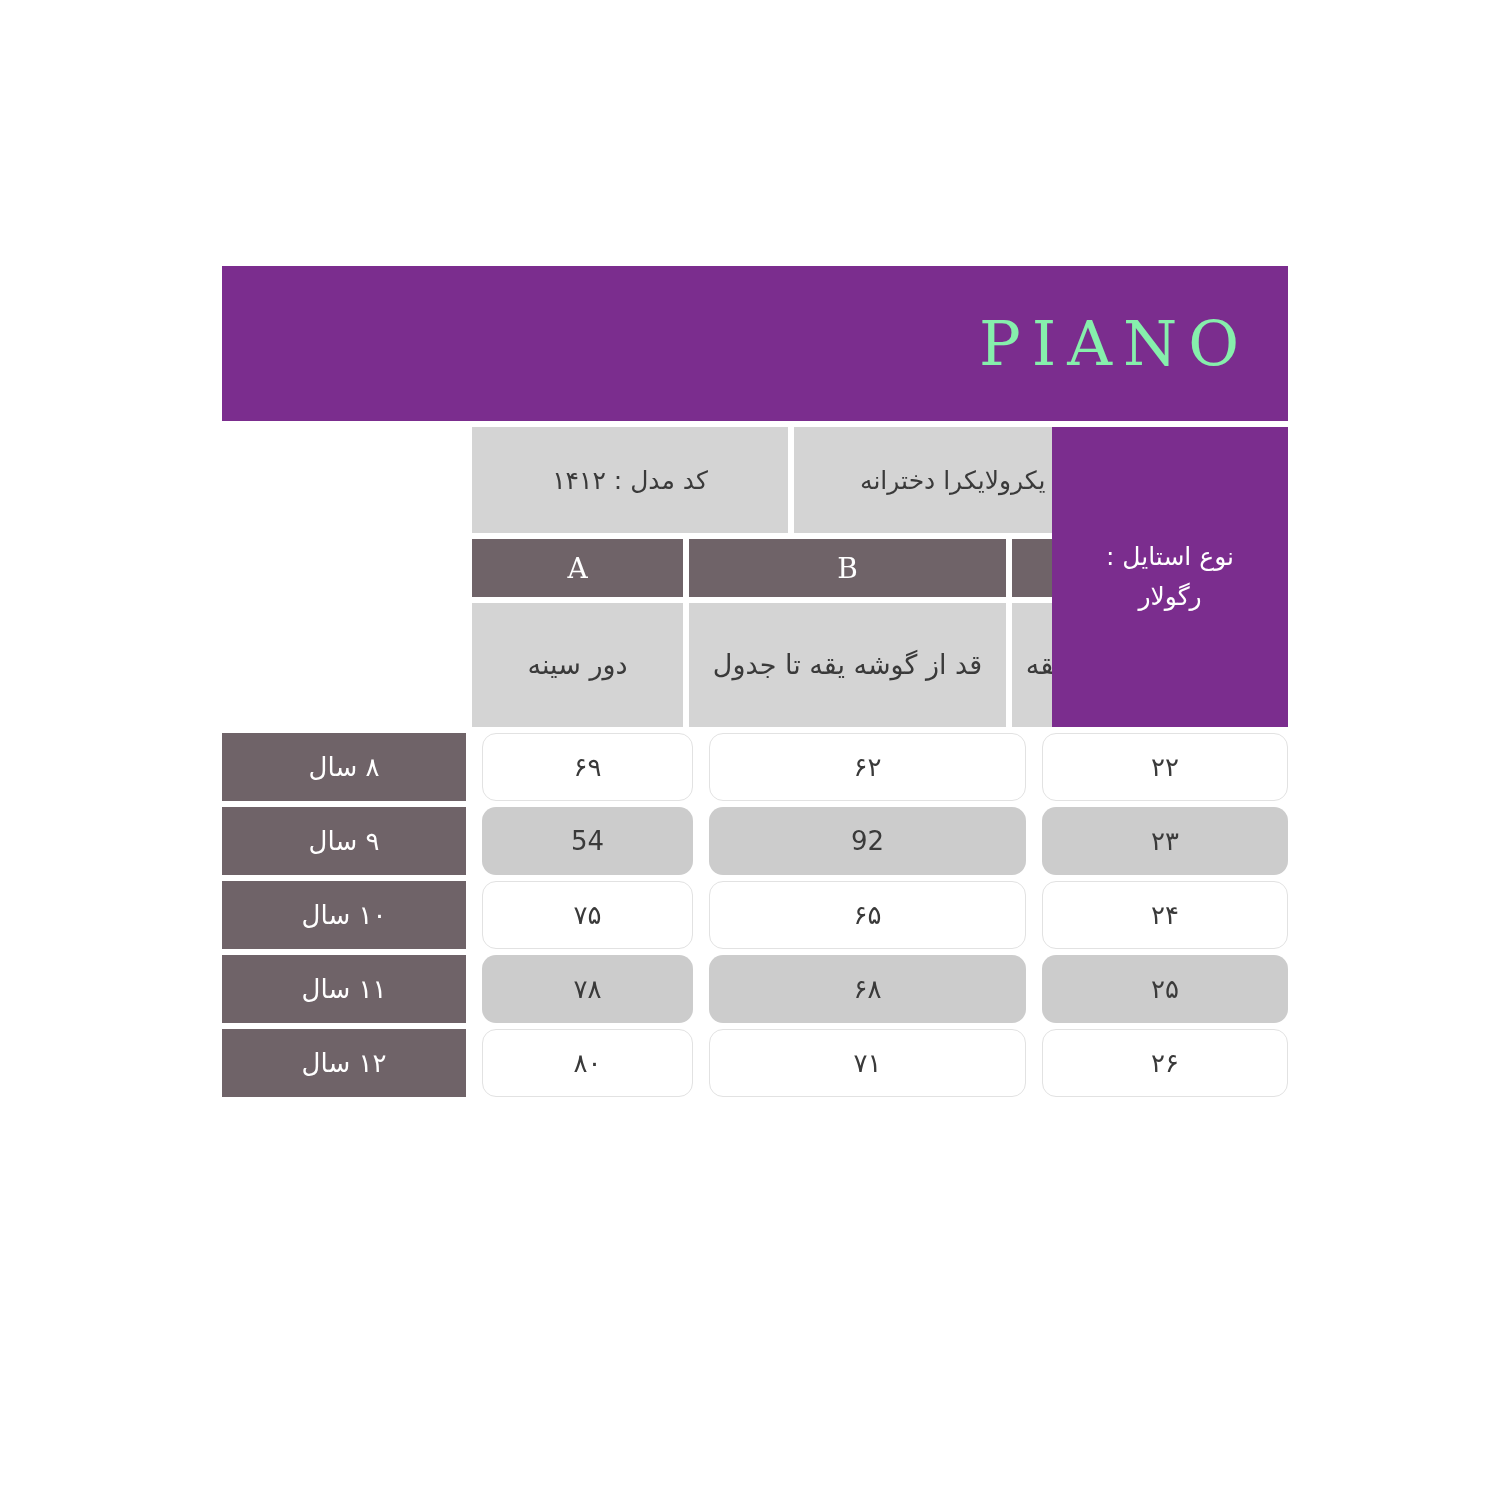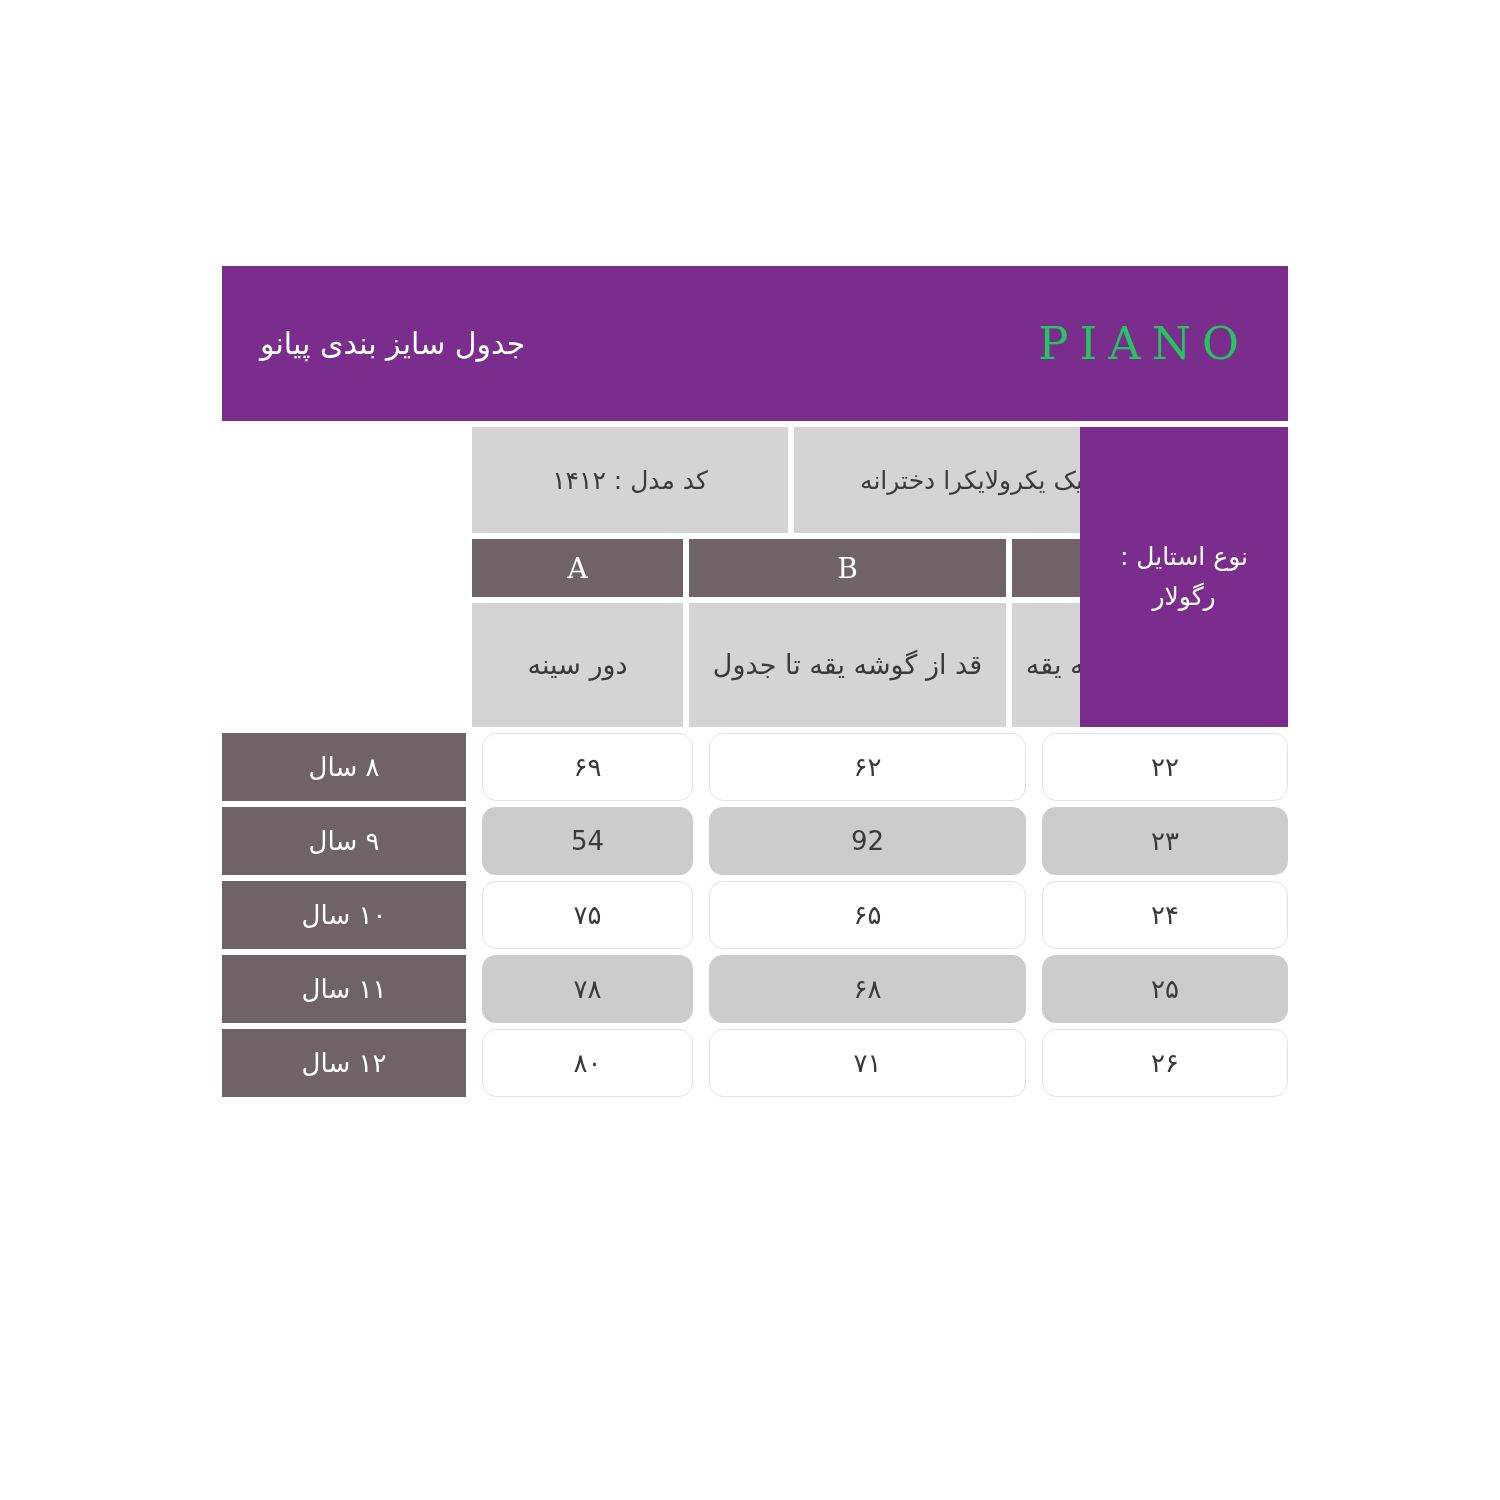--- a/index.html
+++ b/index.html
@@ -34,23 +34,23 @@
     box-sizing: border-box;
   }
   .header-title {
     color: #ffffff;
     font-size: 30px;
     font-weight: normal;
     letter-spacing: 0.5px;
     white-space: nowrap;
   }
   .brand-logo {
-    color: #22c55e;
+    color: #86efac;
     font-family: "DejaVu Serif", "Liberation Serif", serif;
-    font-size: 45px;
+    font-size: 62px;
     letter-spacing: 11px;
     font-weight: 300;
     direction: ltr;
     padding-left: 14px;
   }
 
   
   .info-row {
     display: flex;
     flex-direction: row-reverse;
@@ -150,41 +150,40 @@
   }
   .val-cell.odd  { background: #ffffff; border: 1px solid #e2e2e2; box-sizing: border-box; }
   .val-cell.even { background: #cccccc; }
 
   
   .span-wrap { position: relative; }
   .style-span {
     position: absolute;
     top: 0;
     right: 0;
-    width: 208px;
+    width: 236px;
     bottom: 0;
     background: var(--brand, #7b2d8e);
     color: #ffffff;
     display: flex;
     flex-direction: column;
     align-items: center;
     justify-content: center;
     font-size: 25px;
     line-height: 1.6;
     z-index: 2;
   }
 </style>
 </head>
 <body>
 
 <div class="sheet">
 
   <div class="header-band">
     <div class="brand-logo">PIANO</div>
-    <div class="header-title">جدول سایز بندی پیانو</div>
   </div>
 
   <div class="span-wrap">
 
     <div class="style-span">
       <span>نوع استایل :</span>
       <span>رگولار</span>
     </div>
 
     <div class="info-row">

